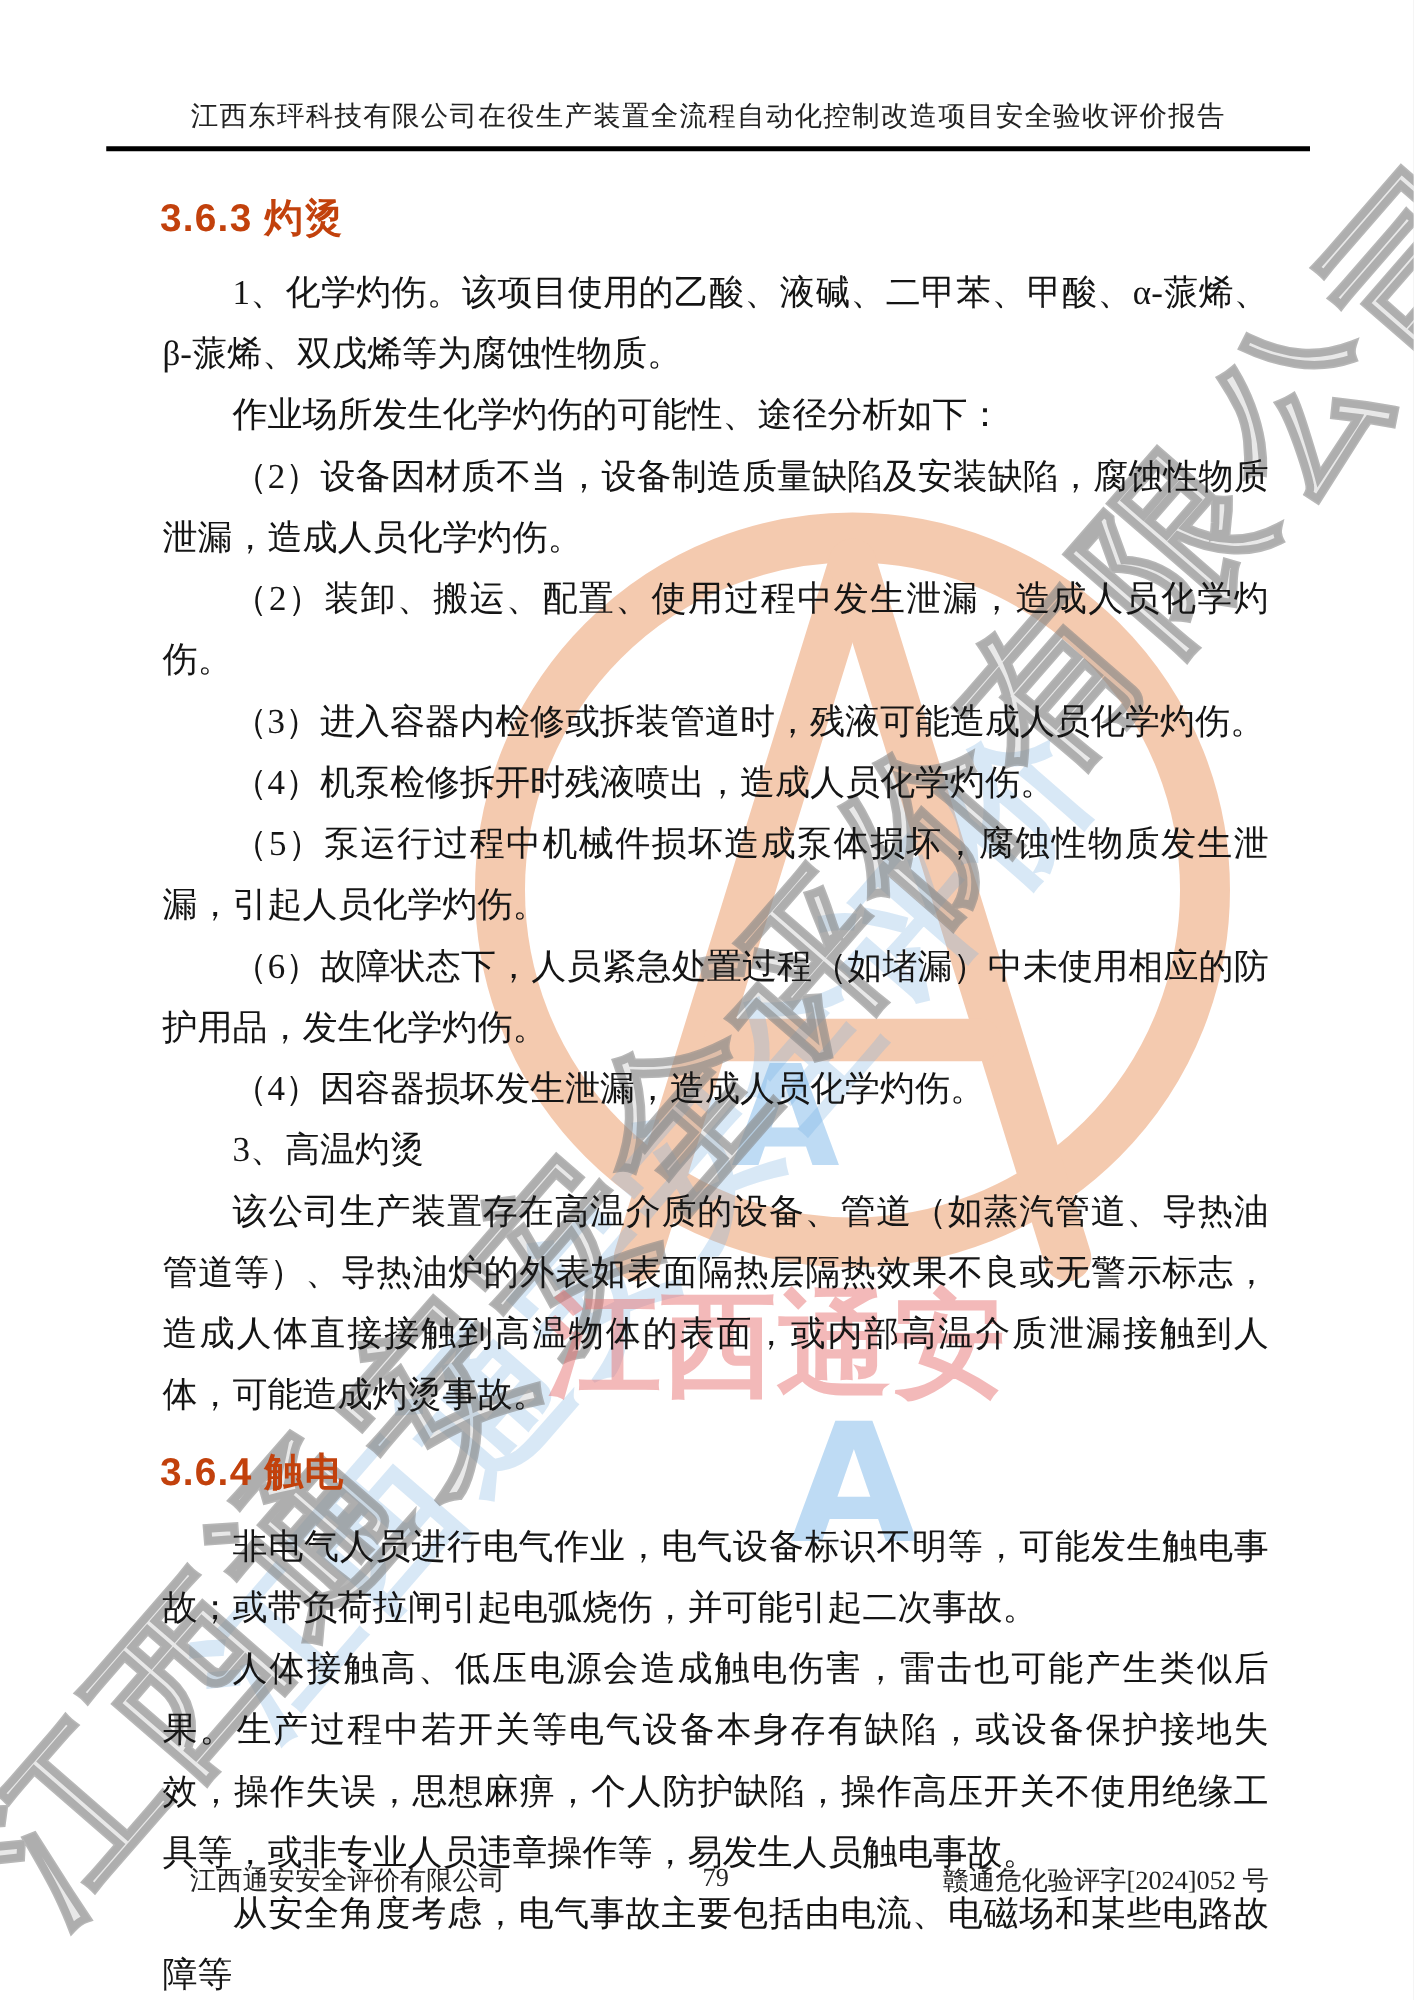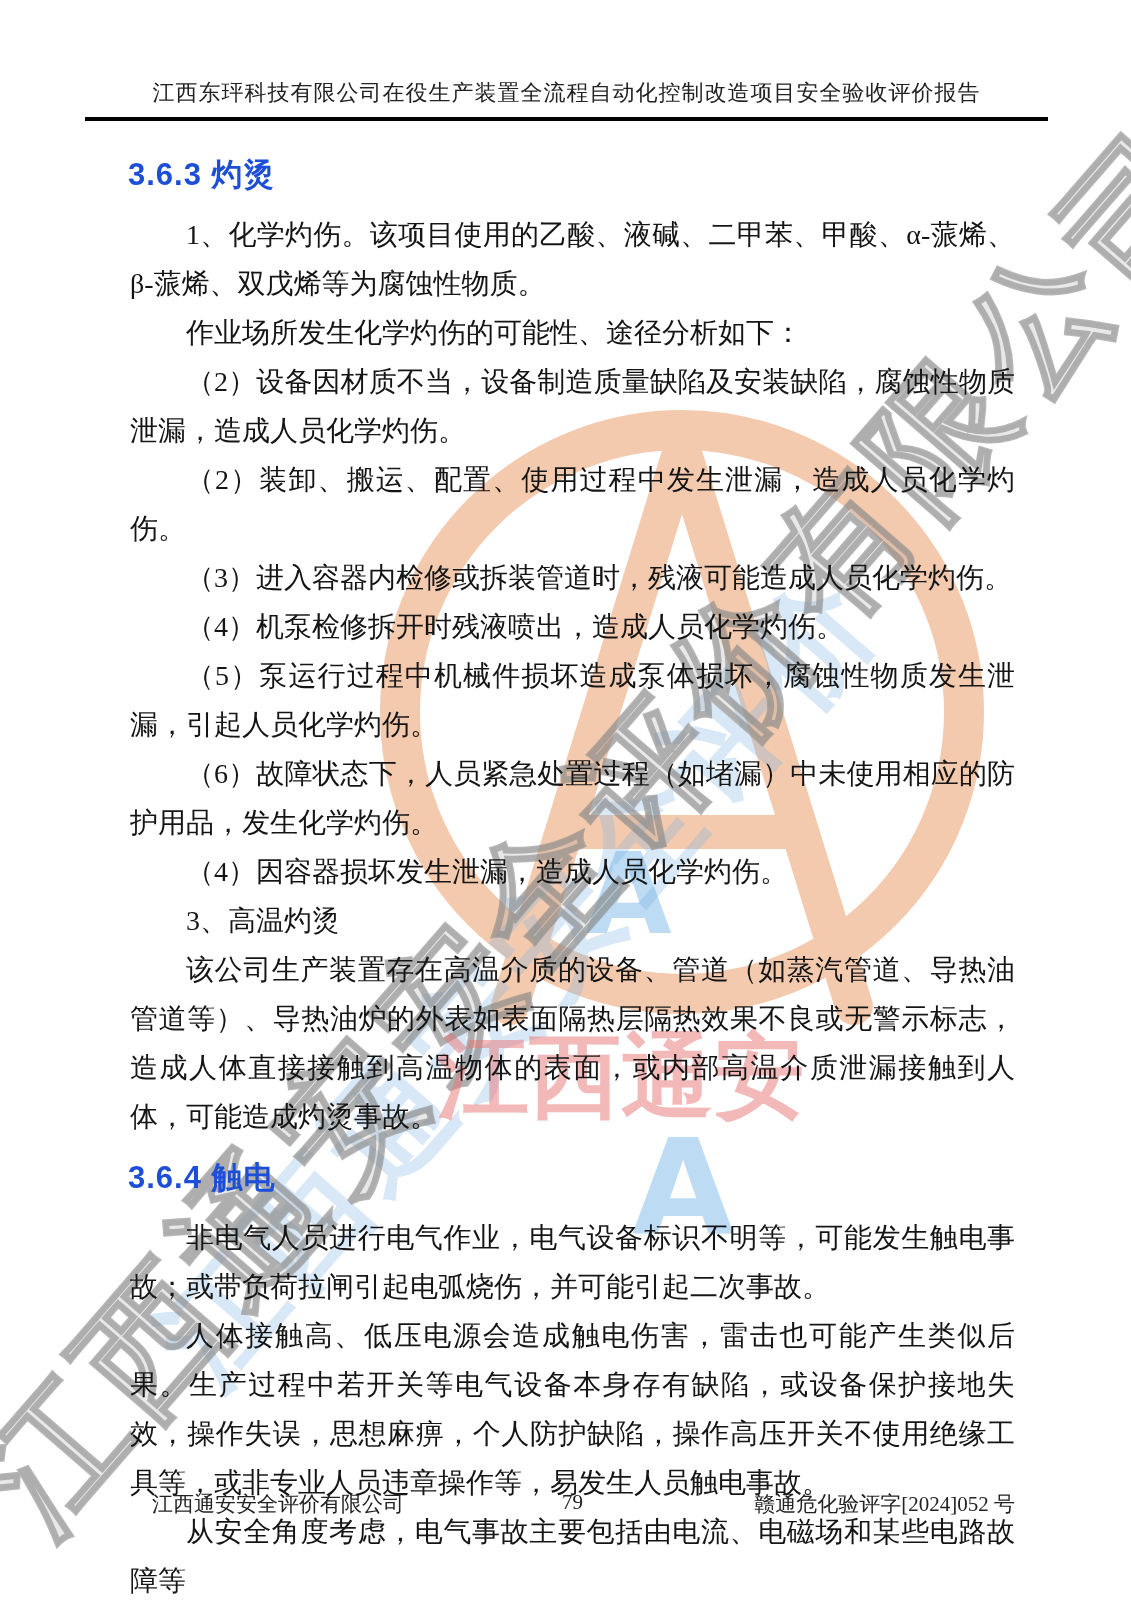--- a/index.html
+++ b/index.html
@@ -63,21 +63,21 @@
     color:rgba(231,116,116,0.5);
     z-index:1;white-space:nowrap;line-height:1;margin-left:20px;
   }
   
   .content{
     position:absolute;left:130px;right:116px;top:138px;
     z-index:2;
   }
   .sec-heading{
     font-family:"Liberation Sans","DejaVu Sans",sans-serif;
-    font-weight:bold;font-size:31px;color:#1d4ed8;
+    font-weight:bold;font-size:31px;color:#c2410c;
     margin:16px 0 14px -2px;
     letter-spacing:1px;
   }
   .para{
     font-size:28px;line-height:49px;
     text-align:justify;text-indent:2em;
     margin:0;color:#151515;
   }
   
   .footer{

